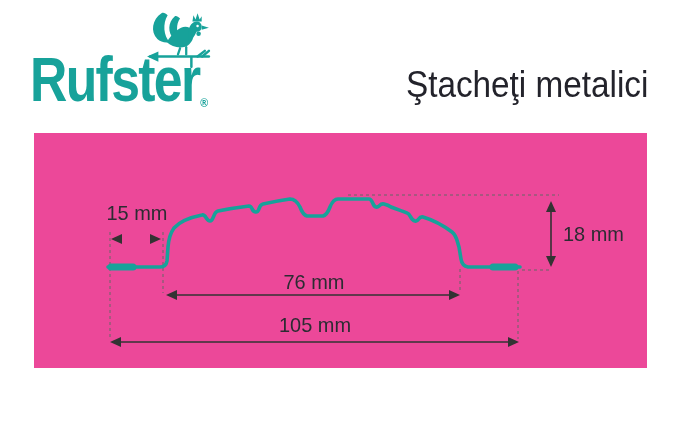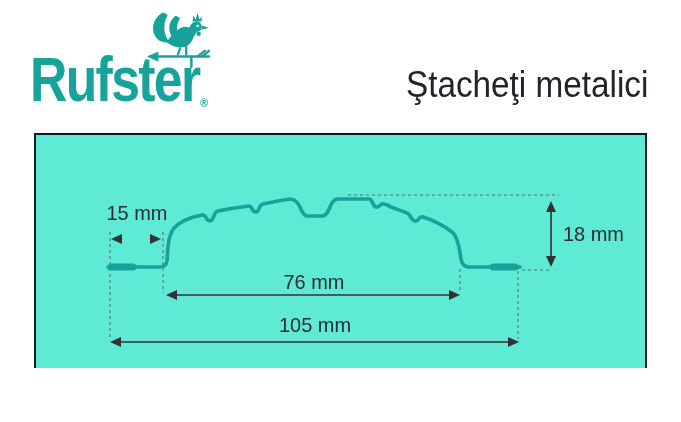--- a/index.html
+++ b/index.html
@@ -20,21 +20,21 @@
   }
   .reg{font-size:13px;font-weight:700;color:var(--teal);margin-left:1px;margin-bottom:1px;}
   .title{
     position:absolute;right:33px;top:64px;margin:0;
     font-size:37px;font-weight:400;color:#23232b;letter-spacing:0px;
     transform:scaleX(0.9);transform-origin:right top;white-space:nowrap;
   }
   
   .panel{
     position:absolute;left:34px;top:133px;width:613px;height:257px;
-    border:2px solid #0f172a;box-sizing:border-box;background:#5eead4;
+    border:2px solid #ec4899;box-sizing:border-box;background:#ec4899;
   }
   .panel svg{display:block;width:100%;height:100%;}
   .dim{
     position:absolute;font-size:21px;color:#2c2c32;line-height:1;
     transform:scaleX(0.95);white-space:nowrap;
   }
   .dim-15 {left:59px;top:67px;width:84px;text-align:center;}
   .dim-76 {left:226px;top:136px;width:104px;text-align:center;}
   .dim-105{left:217px;top:179px;width:124px;text-align:center;}
   .dim-18 {left:525px;top:88px;width:80px;text-align:left;}

